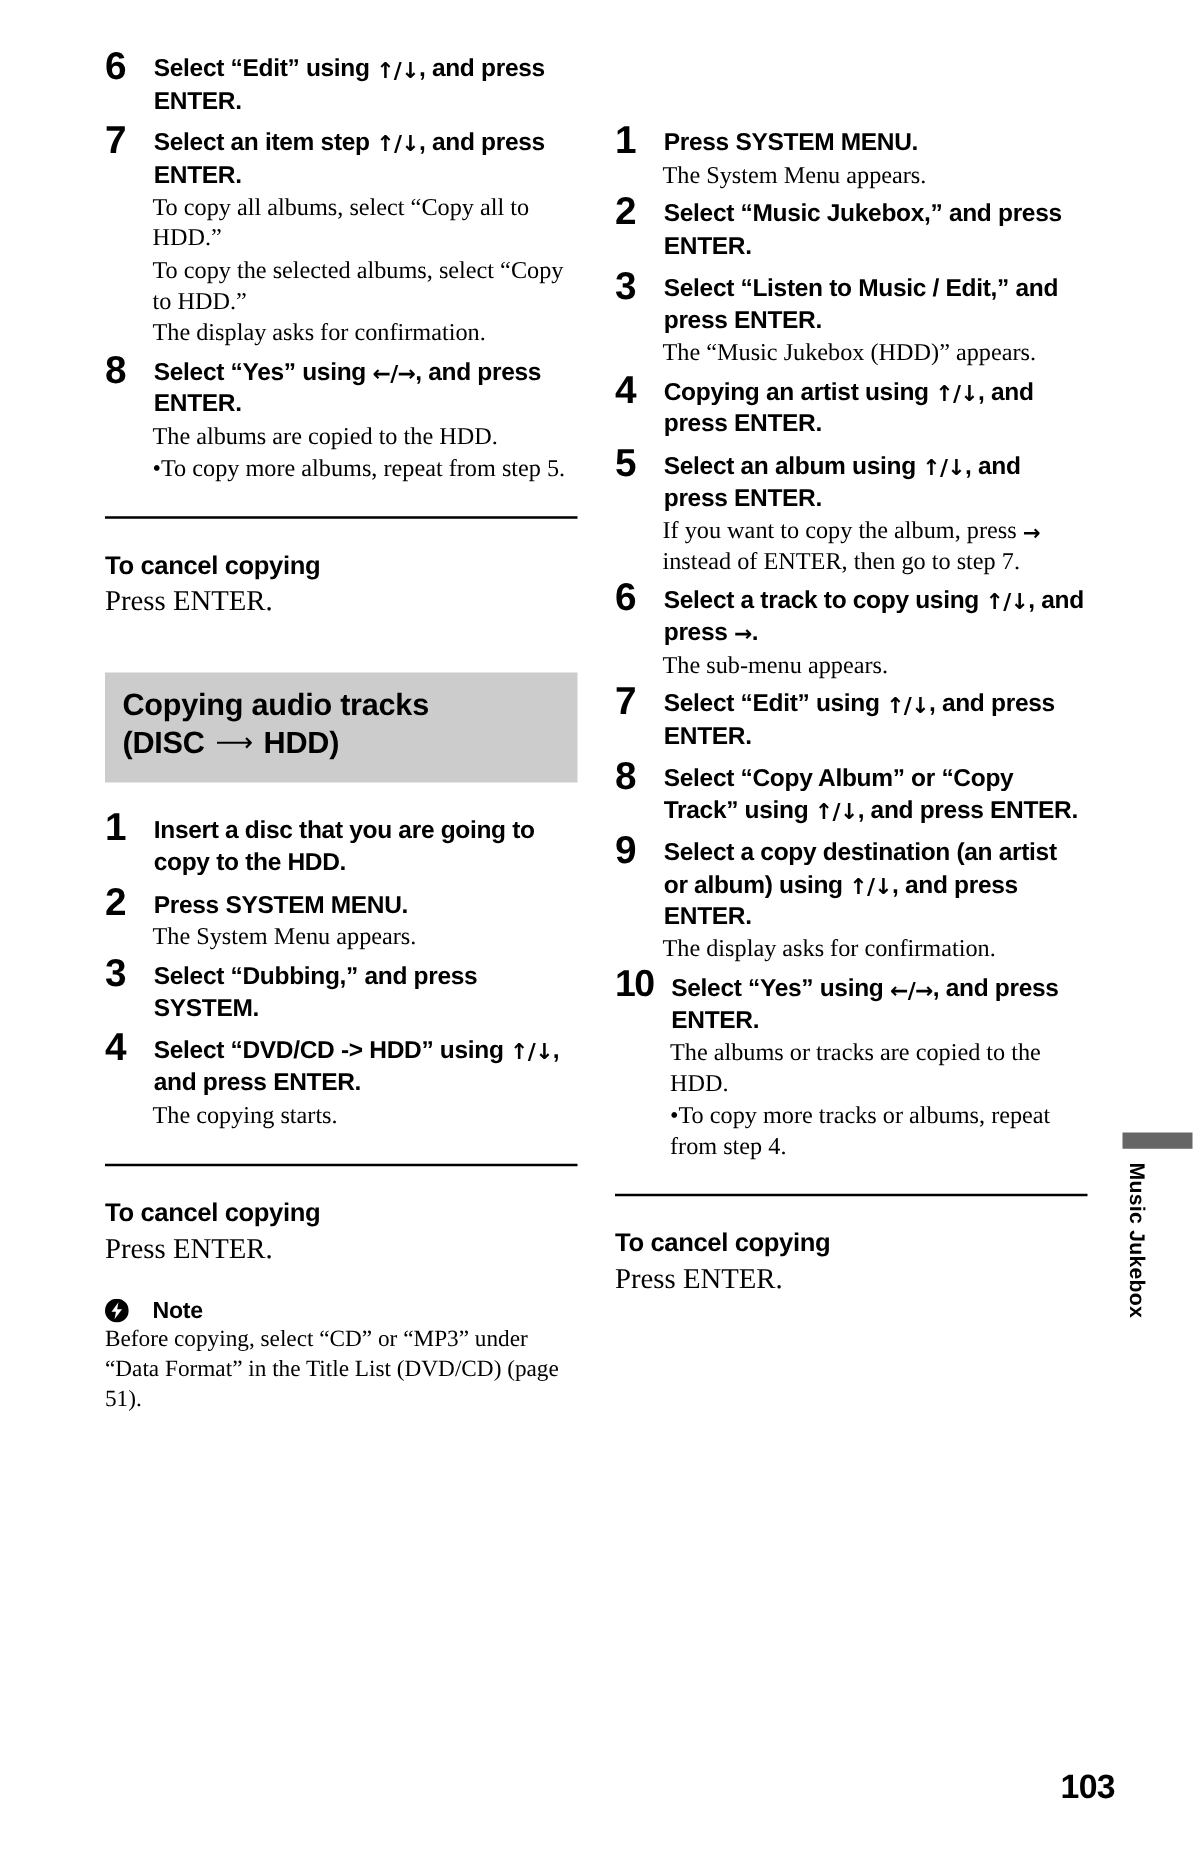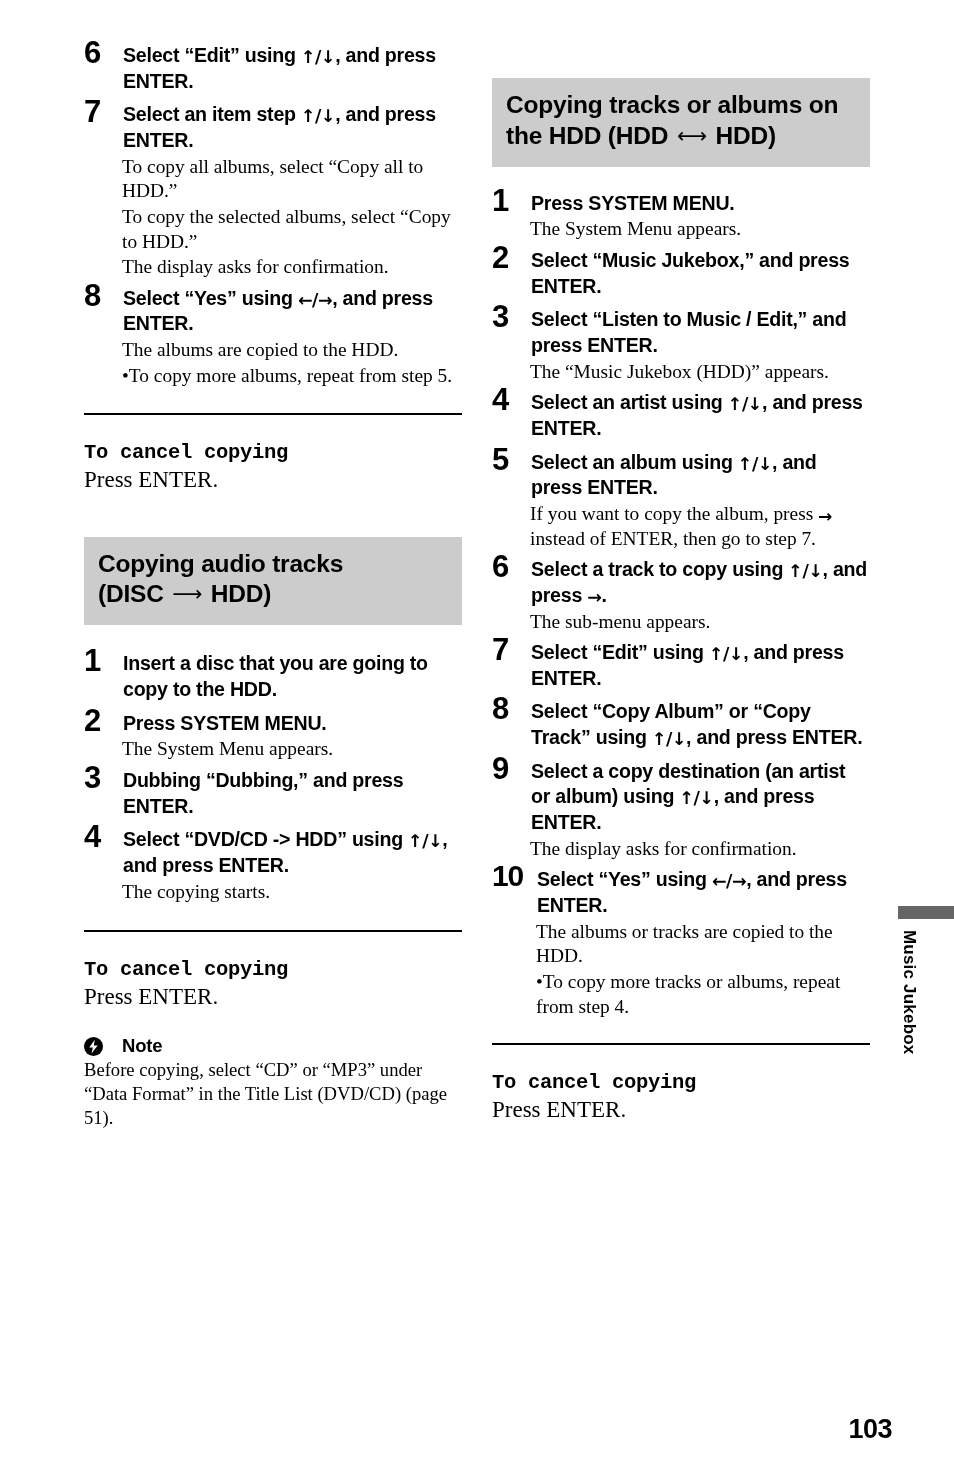--- a/index.html
+++ b/index.html
@@ -96,21 +96,21 @@
   .gly-serif {
     font-family: "DejaVu Sans", sans-serif;
     font-size: 17px;
     font-weight: bold;
     position: relative;
     top: 2px;
   }
 
   
   .sub-head {
-    font-family: Liberation Mono, monospace;
+    font-family: Liberation Sans, sans-serif;
     font-weight: bold;
     font-size: 20.5px;
     letter-spacing: -0.3px;
     margin: 0 0 1px 0;
   }
   .sub-body {
     font-family: "Liberation Serif", serif;
     font-size: 23px;
     line-height: 1.27;
     margin: 0;
@@ -228,21 +228,21 @@
     </div>
 
     <div class="step" style="margin-bottom:6px;">
       <div class="step-num">2</div>
       <p class="step-title">Press SYSTEM MENU.</p>
       <p class="step-body">The System Menu appears.</p>
     </div>
 
     <div class="step" style="margin-bottom:8px;">
       <div class="step-num">3</div>
-      <p class="step-title">Dubbing “Dubbing,” and press ENTER.</p>
+      <p class="step-title">Select “Dubbing,” and press SYSTEM.</p>
     </div>
 
     <div class="step">
       <div class="step-num">4</div>
       <p class="step-title"><span>Select “DVD/CD -&gt; HDD” using </span><span class="gly">↑/↓</span><span>, and press ENTER.</span></p>
       <p class="step-body">The copying starts.</p>
     </div>
 
     <hr class="rule" style="margin-top:26px;">
 
@@ -259,45 +259,41 @@
         </svg>
         <span class="note-label">Note</span>
       </div>
       <p class="note-body">Before copying, select “CD” or “MP3” under “Data Format” in the Title List (DVD/CD) (page 51).</p>
     </div>
 
   </div>
 
   <div class="col col-right" style="top:78px;">
 
-    <div class="section-head">
-      <div>Copying tracks or albums on</div>
-      <div><span>the HDD (HDD </span><span class="arr">⟷</span><span> HDD)</span></div>
-    </div>
 
     <div class="step" style="margin-top:24px;margin-bottom:6px;">
       <div class="step-num">1</div>
       <p class="step-title">Press SYSTEM MENU.</p>
       <p class="step-body">The System Menu appears.</p>
     </div>
 
     <div class="step" style="margin-bottom:8px;">
       <div class="step-num">2</div>
       <p class="step-title">Select “Music Jukebox,” and press ENTER.</p>
     </div>
 
     <div class="step" style="margin-bottom:6px;">
       <div class="step-num">3</div>
       <p class="step-title">Select “Listen to Music / Edit,” and press ENTER.</p>
       <p class="step-body">The “Music Jukebox (HDD)” appears.</p>
     </div>
 
     <div class="step" style="margin-bottom:8px;">
       <div class="step-num">4</div>
-      <p class="step-title"><span>Select an artist using </span><span class="gly">↑/↓</span><span>, and press ENTER.</span></p>
+      <p class="step-title"><span>Copying an artist using </span><span class="gly">↑/↓</span><span>, and press ENTER.</span></p>
     </div>
 
     <div class="step" style="margin-bottom:6px;">
       <div class="step-num">5</div>
       <p class="step-title"><span>Select an album using </span><span class="gly">↑/↓</span><span>, and press ENTER.</span></p>
       <p class="step-body"><span>If you want to copy the album, press </span><span class="gly-serif">→</span><span> instead of ENTER, then go to step 7.</span></p>
     </div>
 
     <div class="step" style="margin-bottom:6px;">
       <div class="step-num">6</div>

